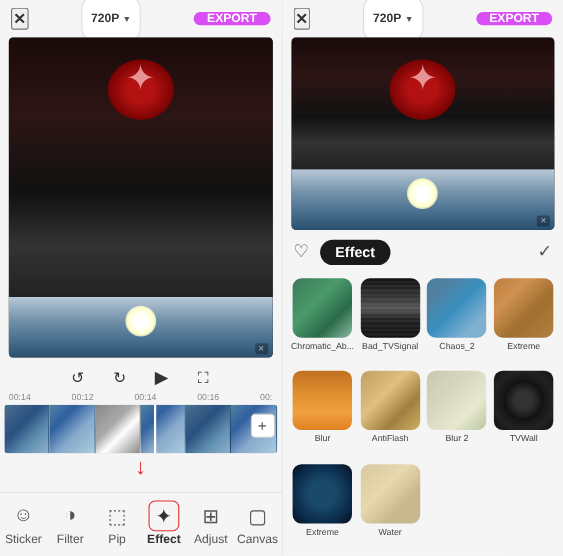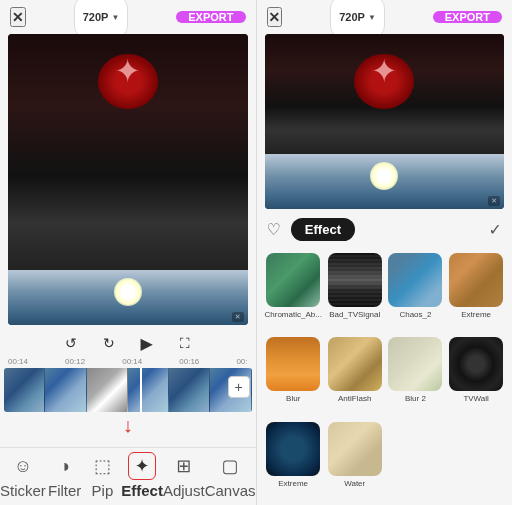--- a/index.html
+++ b/index.html
@@ -263,21 +263,21 @@
     .nav-icon {
       font-size: 18px;
       color: #555;
       width: 28px;
       height: 28px;
       display: flex;
       align-items: center;
       justify-content: center;
     }
     .nav-label {
-      font-size: 15px;
+      font-size: 11px;
       color: #555;
     }
     .nav-item.active .nav-icon {
       color: #333;
     }
     .nav-item.active .nav-label {
       color: #333;
       font-weight: 600;
     }
     .nav-item.active .nav-icon-border {

